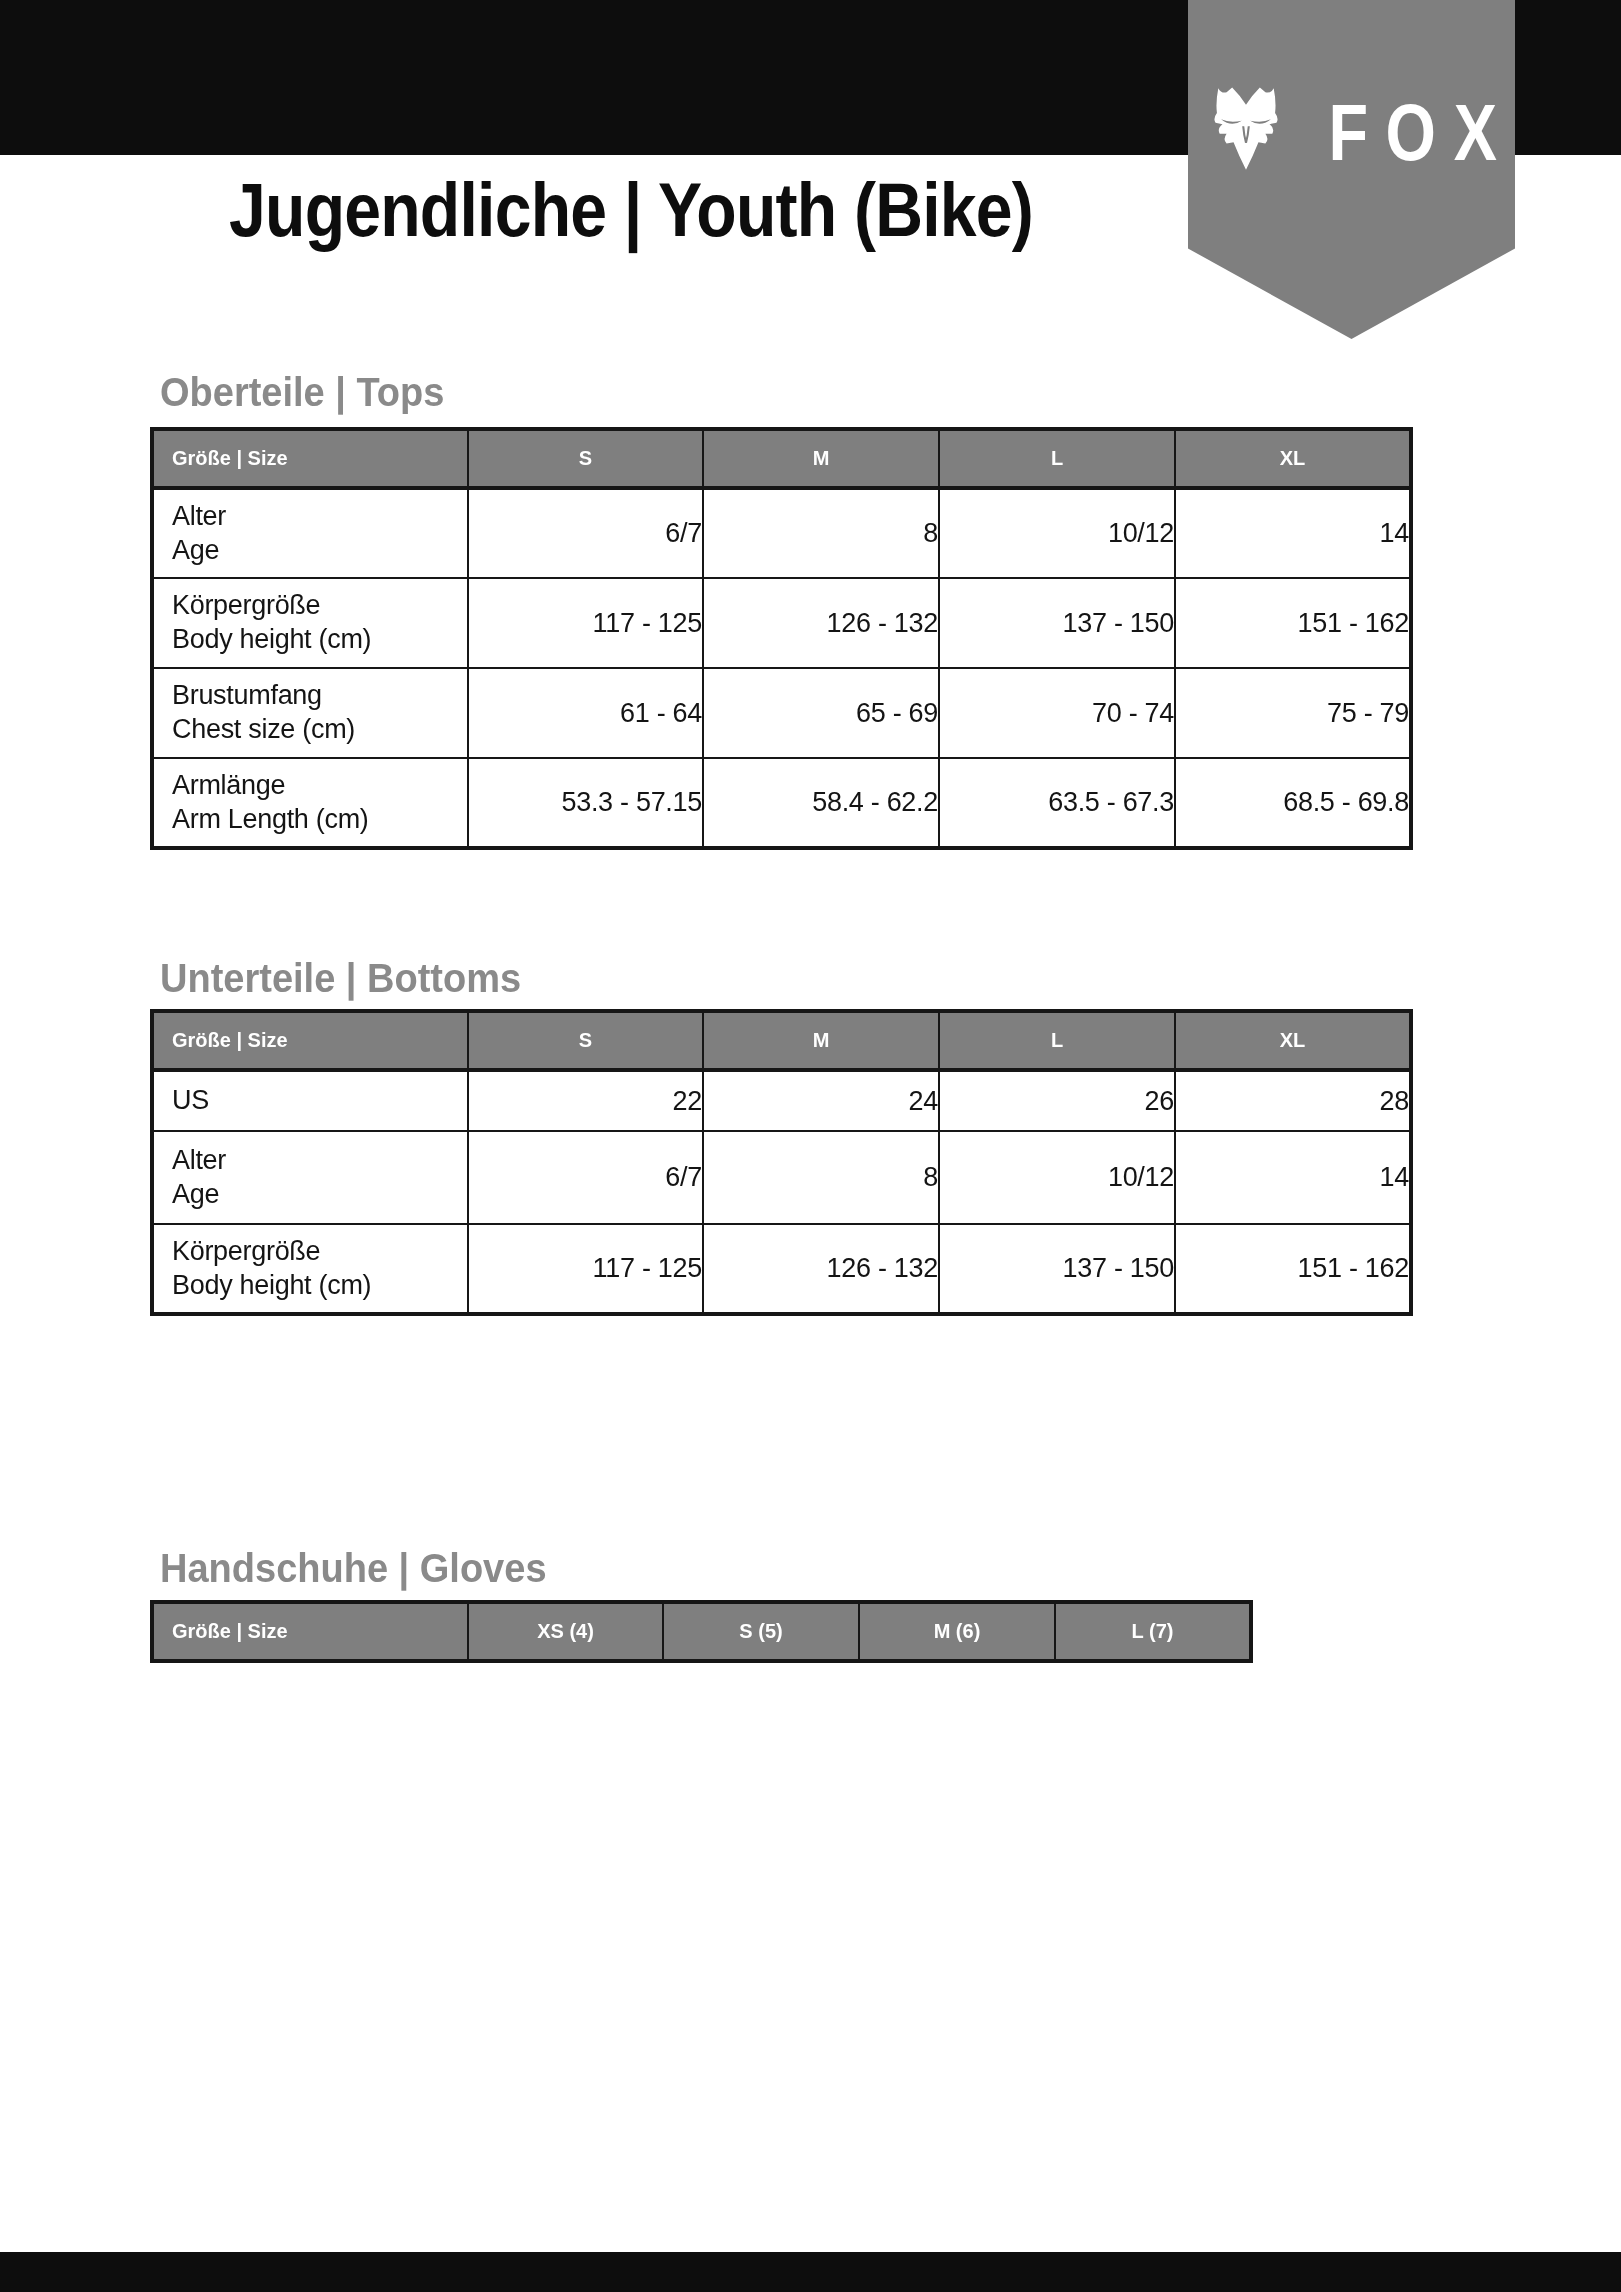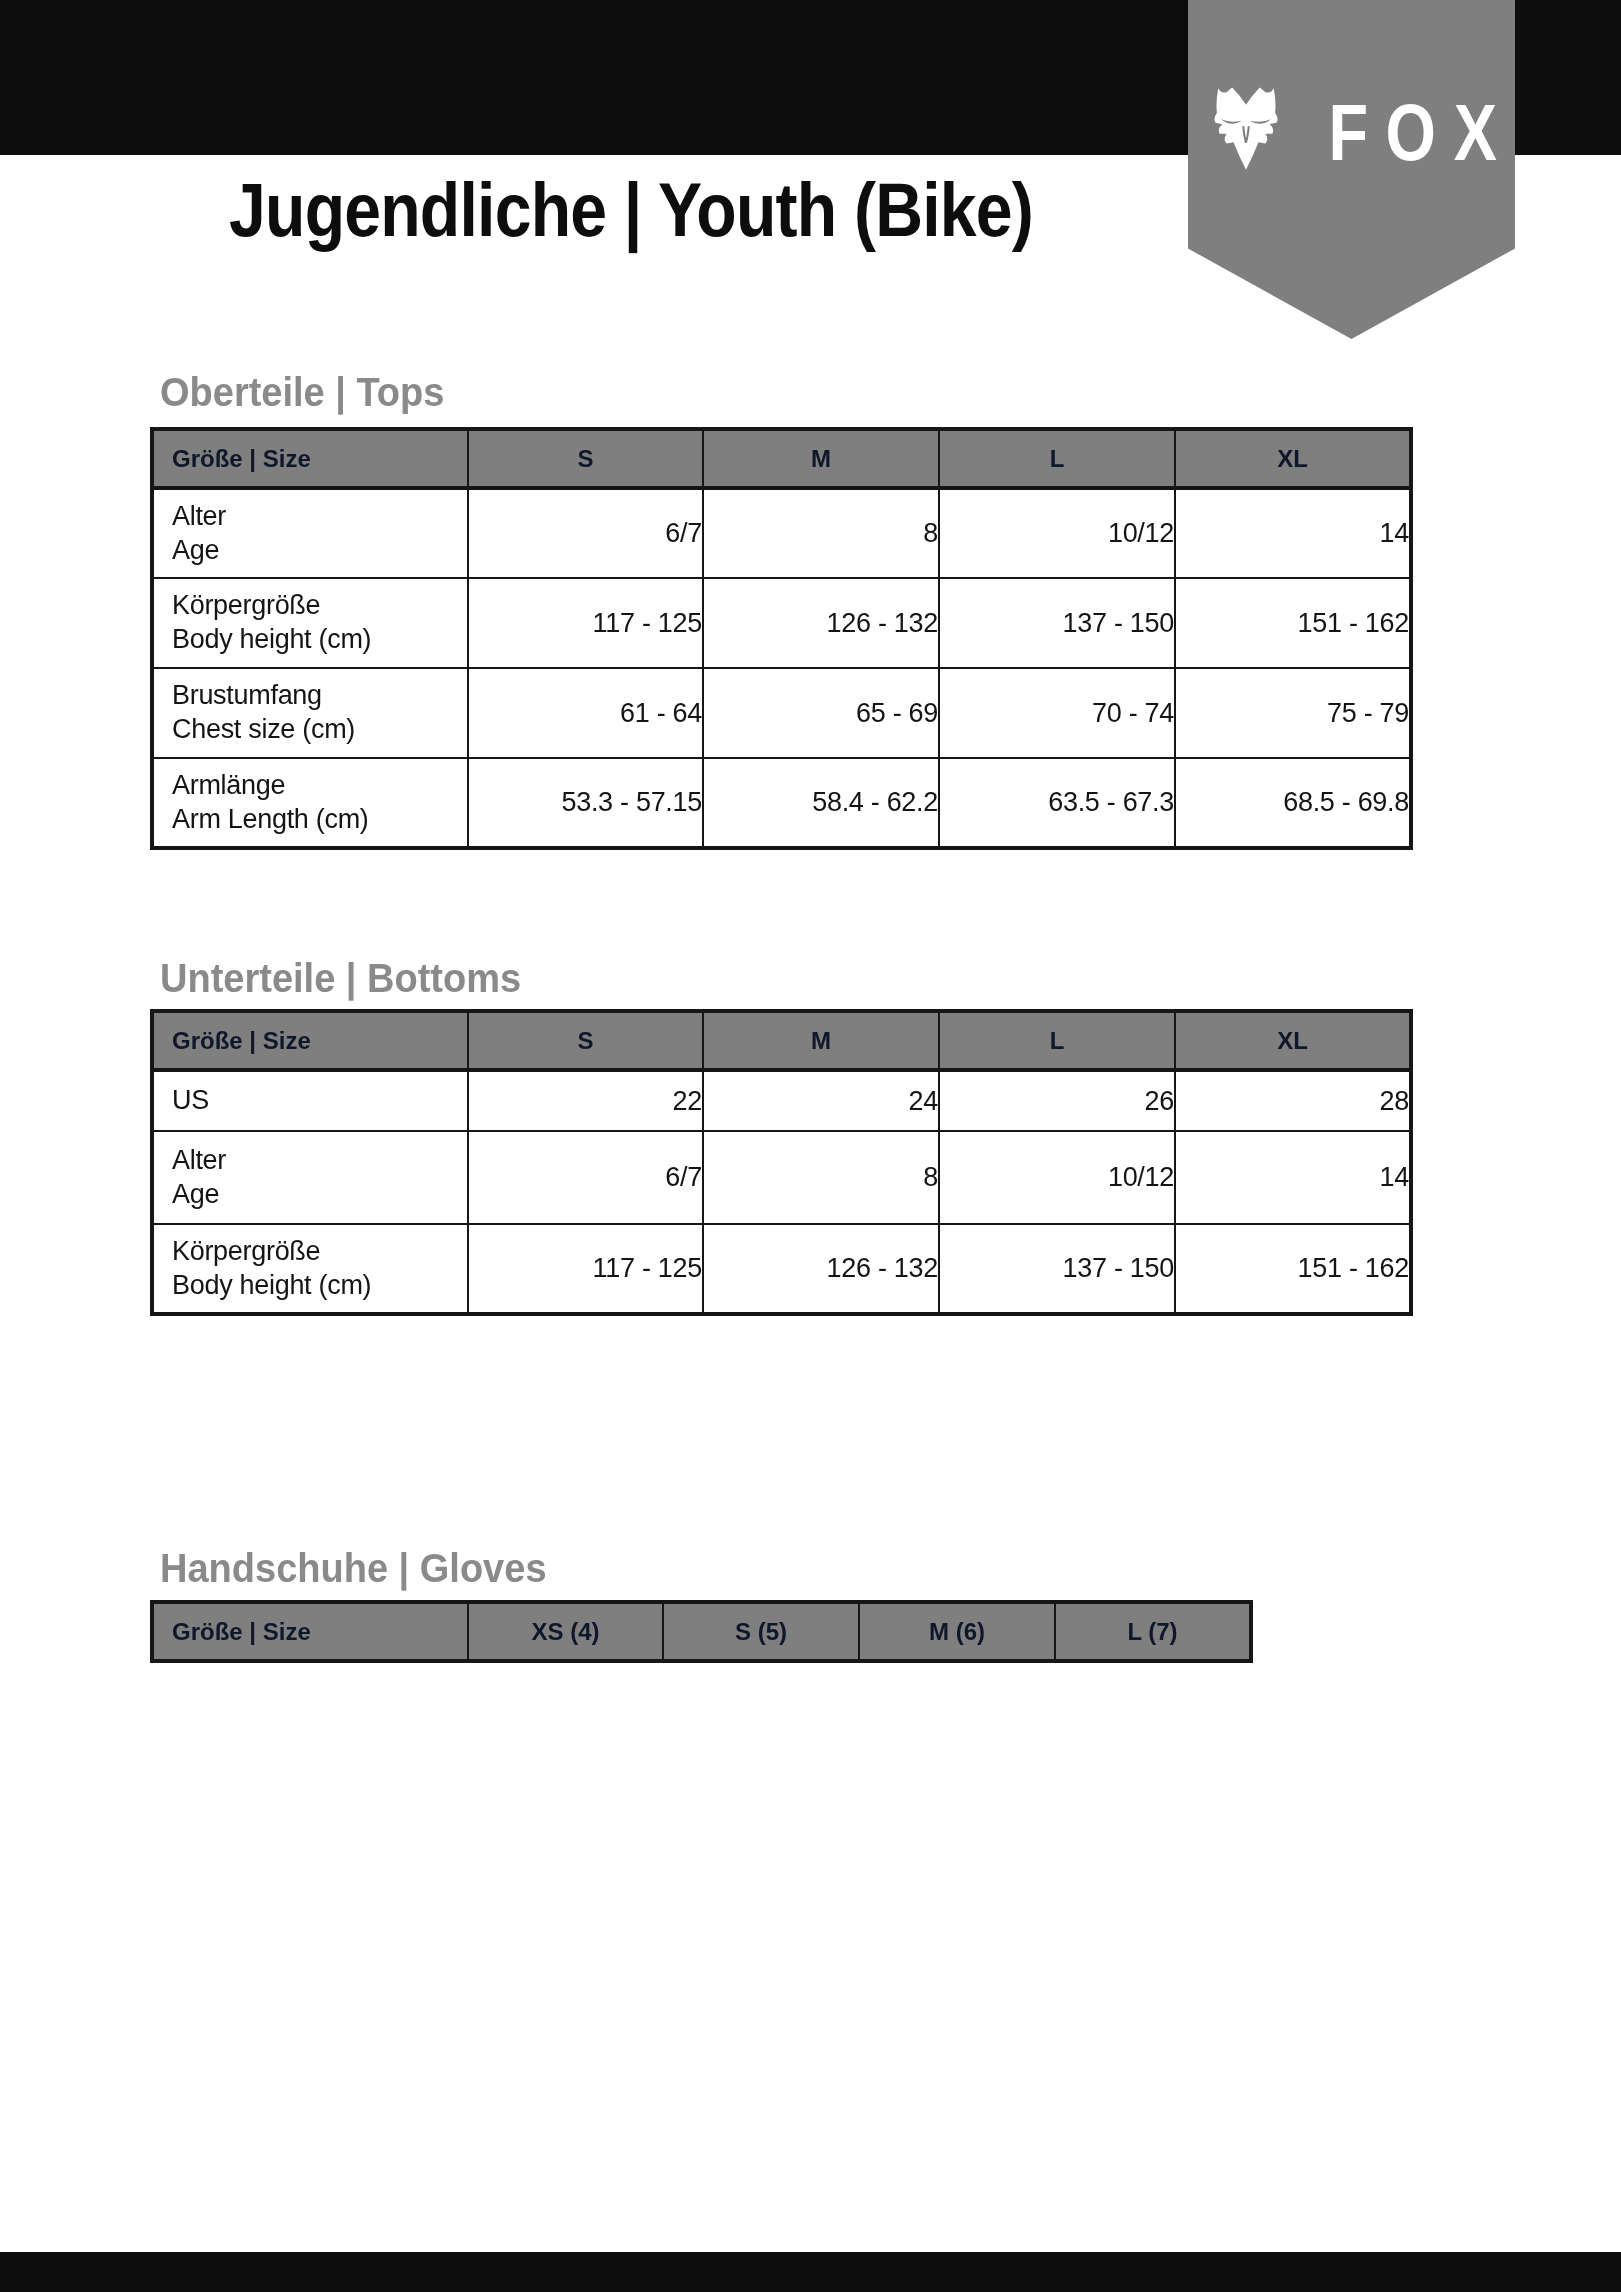--- a/index.html
+++ b/index.html
@@ -69,21 +69,21 @@
     border-collapse:collapse;table-layout:fixed;
     background:#ffffff;
   }
   table.t1{top:427px;width:1260px;}
   table.t2{top:1009px;width:1260px;}
   table.t3{top:1600px;width:1100px;}
   table.size,table.size th,table.size td{border:2.7px solid #161616;}
   table.size{border-width:4.5px;}
   table.size th{border-bottom-width:4.5px;}
   th{
-    background:#7f7f7f;color:#0f172a;font-weight:bold;font-size:24px;
+    background:#7f7f7f;color:#ffffff;font-weight:bold;font-size:20px;
     text-align:center;padding:0;
   }
   th.lab{ text-align:left;padding-left:18px; }
   td{
     color:#141414;font-size:27px;text-align:right;vertical-align:middle;
     padding:0;letter-spacing:-0.3px;
   }
   td.lab{text-align:left;padding-left:18px;font-weight:normal;line-height:1.25;}
   td.lab div{white-space:nowrap;}
   tr.hrow{height:59px;}

